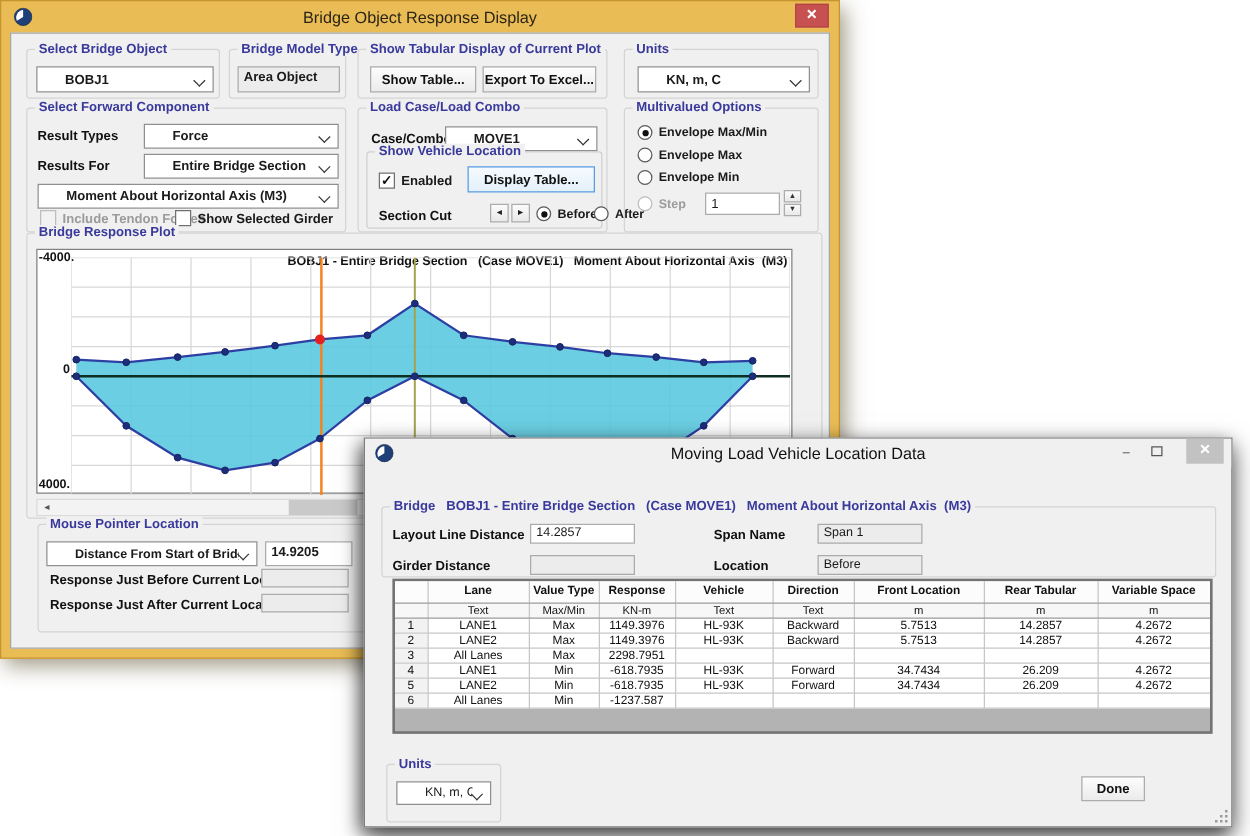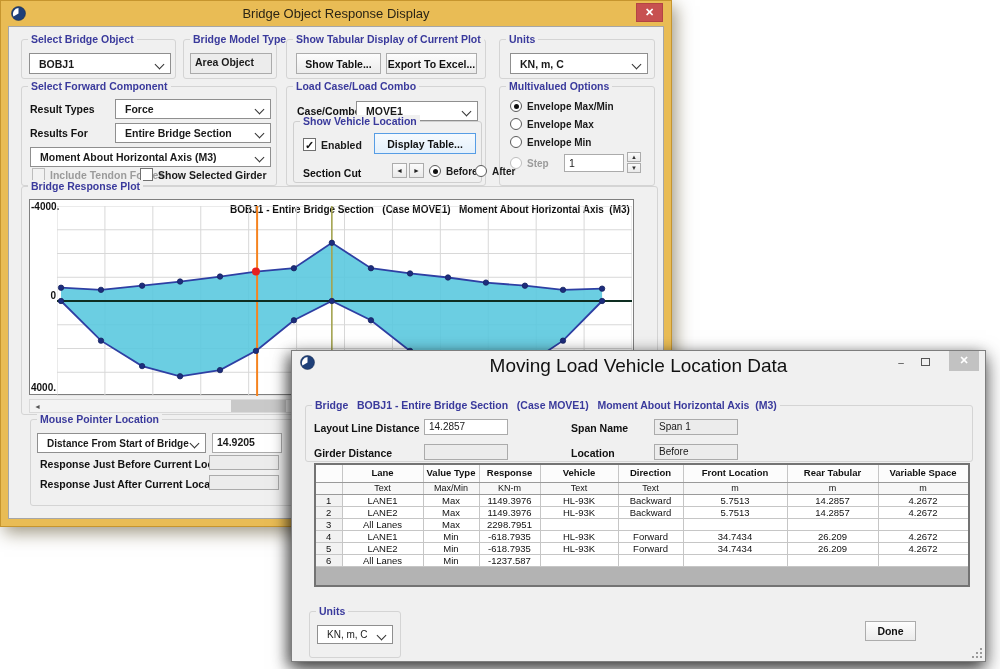--- a/index.html
+++ b/index.html
@@ -13,33 +13,33 @@
     background:#E9BC55; border:1px solid #C6952E; box-shadow:4px 6px 16px rgba(70,55,15,.5); }
   .tb-back { position:absolute; left:0; top:0; right:0; height:25px; }
   .tb-back .ttl { position:absolute; left:0; right:0; top:5px; text-align:center; font-size:13px; color:#2b2415; }
   .closebtn-back { position:absolute; right:8px; top:2px; width:27px; height:19px; background:#C75050; border:1px solid #B34444;
     color:#fff; font-size:11px; text-align:center; line-height:17px; font-weight:bold; }
   .client-back { position:absolute; left:7px; right:7px; top:25px; bottom:7px; background:#F0F0F0; border:1px solid #A6A6A6; }
 
   .win-front { position:absolute; left:291px; top:350px; width:695px; height:312px;
     background:#F0F0F0; border:1px solid #7E7E7E; box-shadow:0 7px 18px rgba(0,0,0,.65), -4px 4px 12px rgba(0,0,0,.35); }
   .tb-front { position:absolute; left:0; top:0; right:0; height:23px; background:#F0F0F0; }
-  .tb-front .ttl { position:absolute; left:0; right:0; top:4px; text-align:center; font-size:19px; color:#111; }
+  .tb-front .ttl { position:absolute; left:0; right:0; top:4px; text-align:center; font-size:13px; color:#111; }
   .capbtn { position:absolute; top:5px; width:16px; height:14px; text-align:center; font-size:10px; color:#444; line-height:13px; }
   .closeblock { position:absolute; right:6px; top:0; width:30px; height:20px; background:#C2C2C2; color:#fff;
     text-align:center; line-height:19px; font-size:11px; font-weight:bold; }
   .menubar { position:absolute; left:1px; right:1px; top:23px; height:21px; background:#F0F0F0; }
   .menuitem { position:absolute; left:10px; top:3px; font-size:11px; color:#111; padding:1px 4px; }
 
   
   .group { position:absolute; border:1px solid #D4D4D4; border-radius:3px; }
   .gcap { position:absolute; top:-7px; left:6px; background:#F0F0F0; padding:0 3px; font-size:10.5px; font-weight:bold; color:#3A3A9C; line-height:12px; white-space:pre; }
   .lbl { position:absolute; font-size:10.5px; font-weight:bold; color:#111; white-space:nowrap; }
   .combo { position:absolute; background:#fff; border:1px solid #8f8f8f; font-size:10.5px; font-weight:bold;
-    display:flex; align-items:center; padding-left:9px; }
+    display:flex; align-items:center; padding-left:22px; }
   .combo .ctext { flex:1; overflow:hidden; white-space:nowrap; }
   .chev { width:8px; height:8px; margin-right:6px; position:relative; flex:none; }
   .chev::before { content:""; position:absolute; left:0; top:1px; width:6px; height:6px;
     border-right:1.6px solid #333; border-bottom:1.6px solid #333; transform:rotate(45deg); }
   .tfield { position:absolute; background:#fff; border:1px solid #ABABAB; font-size:10.5px; font-weight:bold; padding:2px 4px; white-space:nowrap; overflow:hidden; }
   .tfield.ro { background:#ECECEC; }
   .btn { position:absolute; background:linear-gradient(#FDFDFD,#EBEBEB); border:1px solid #ACACAC;
     font-size:10.5px; font-weight:bold; color:#111; text-align:center; display:flex; align-items:center; justify-content:center; }
   .btn.focus { border:1px solid #569DE5; background:linear-gradient(#F5FAFE,#E4F0FB); }
   .chk { position:absolute; display:flex; align-items:center; }

